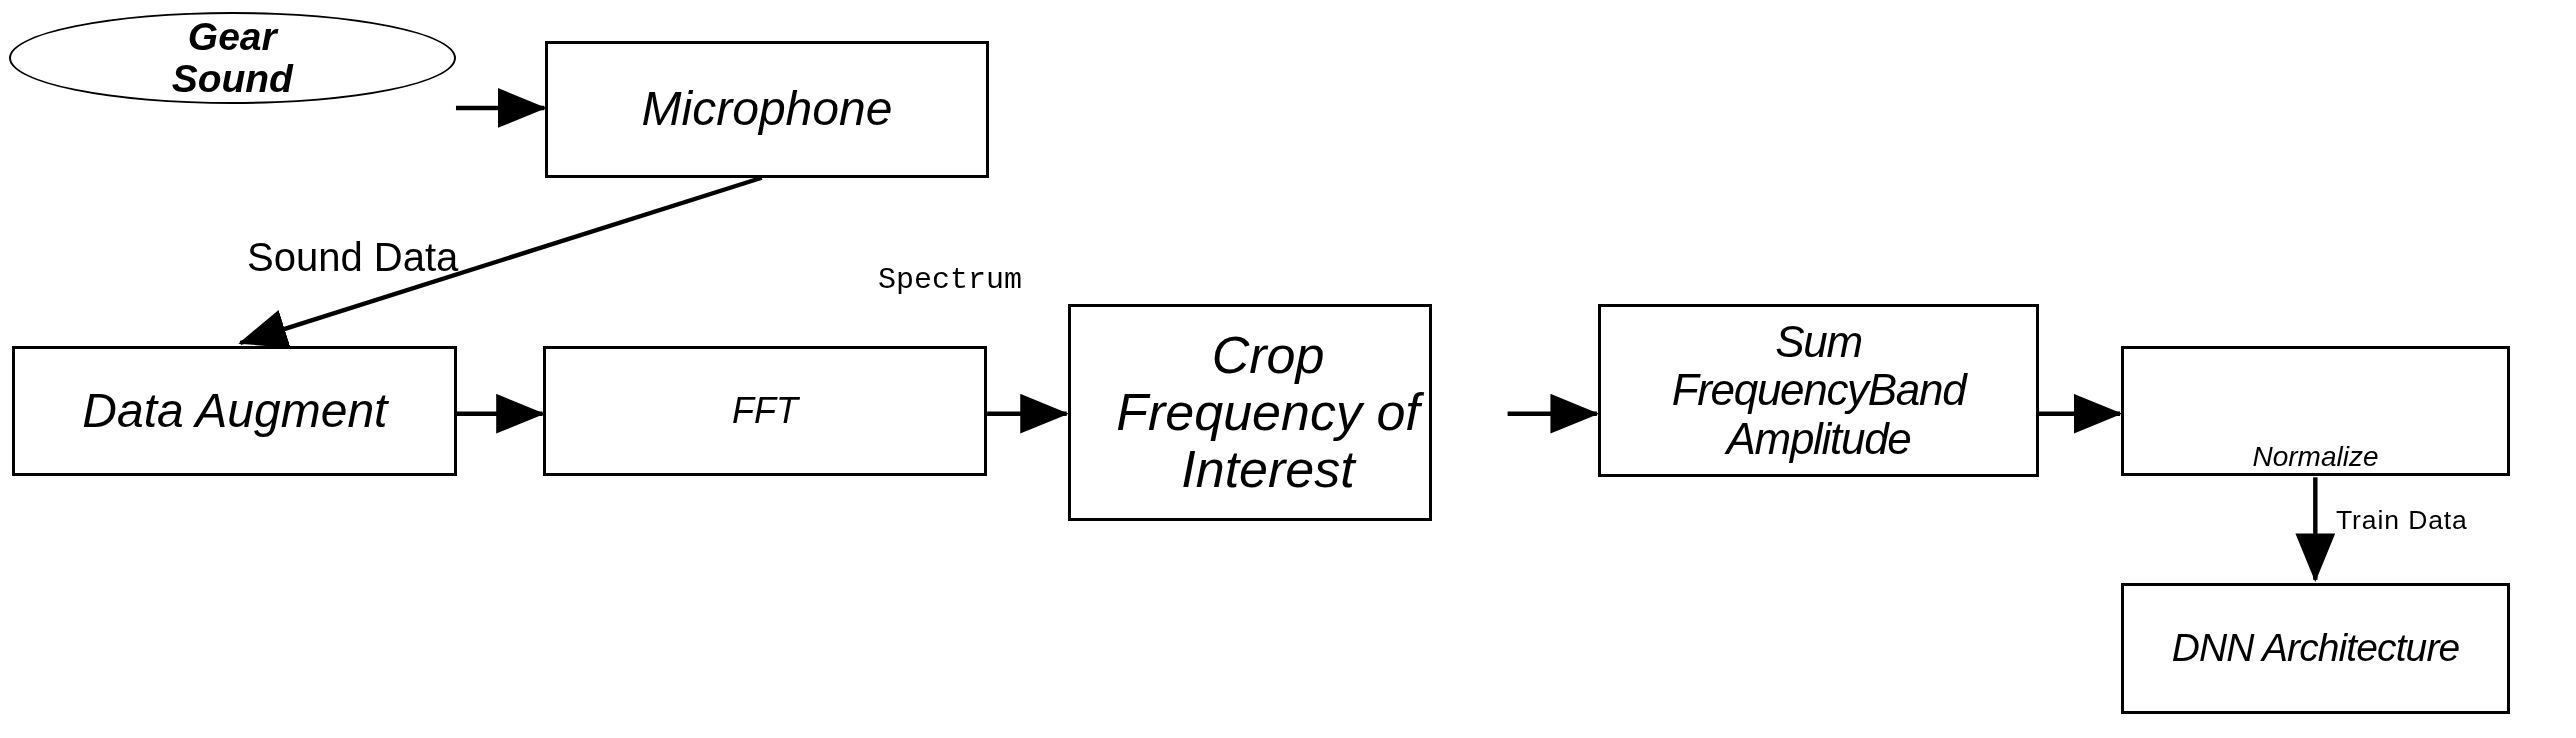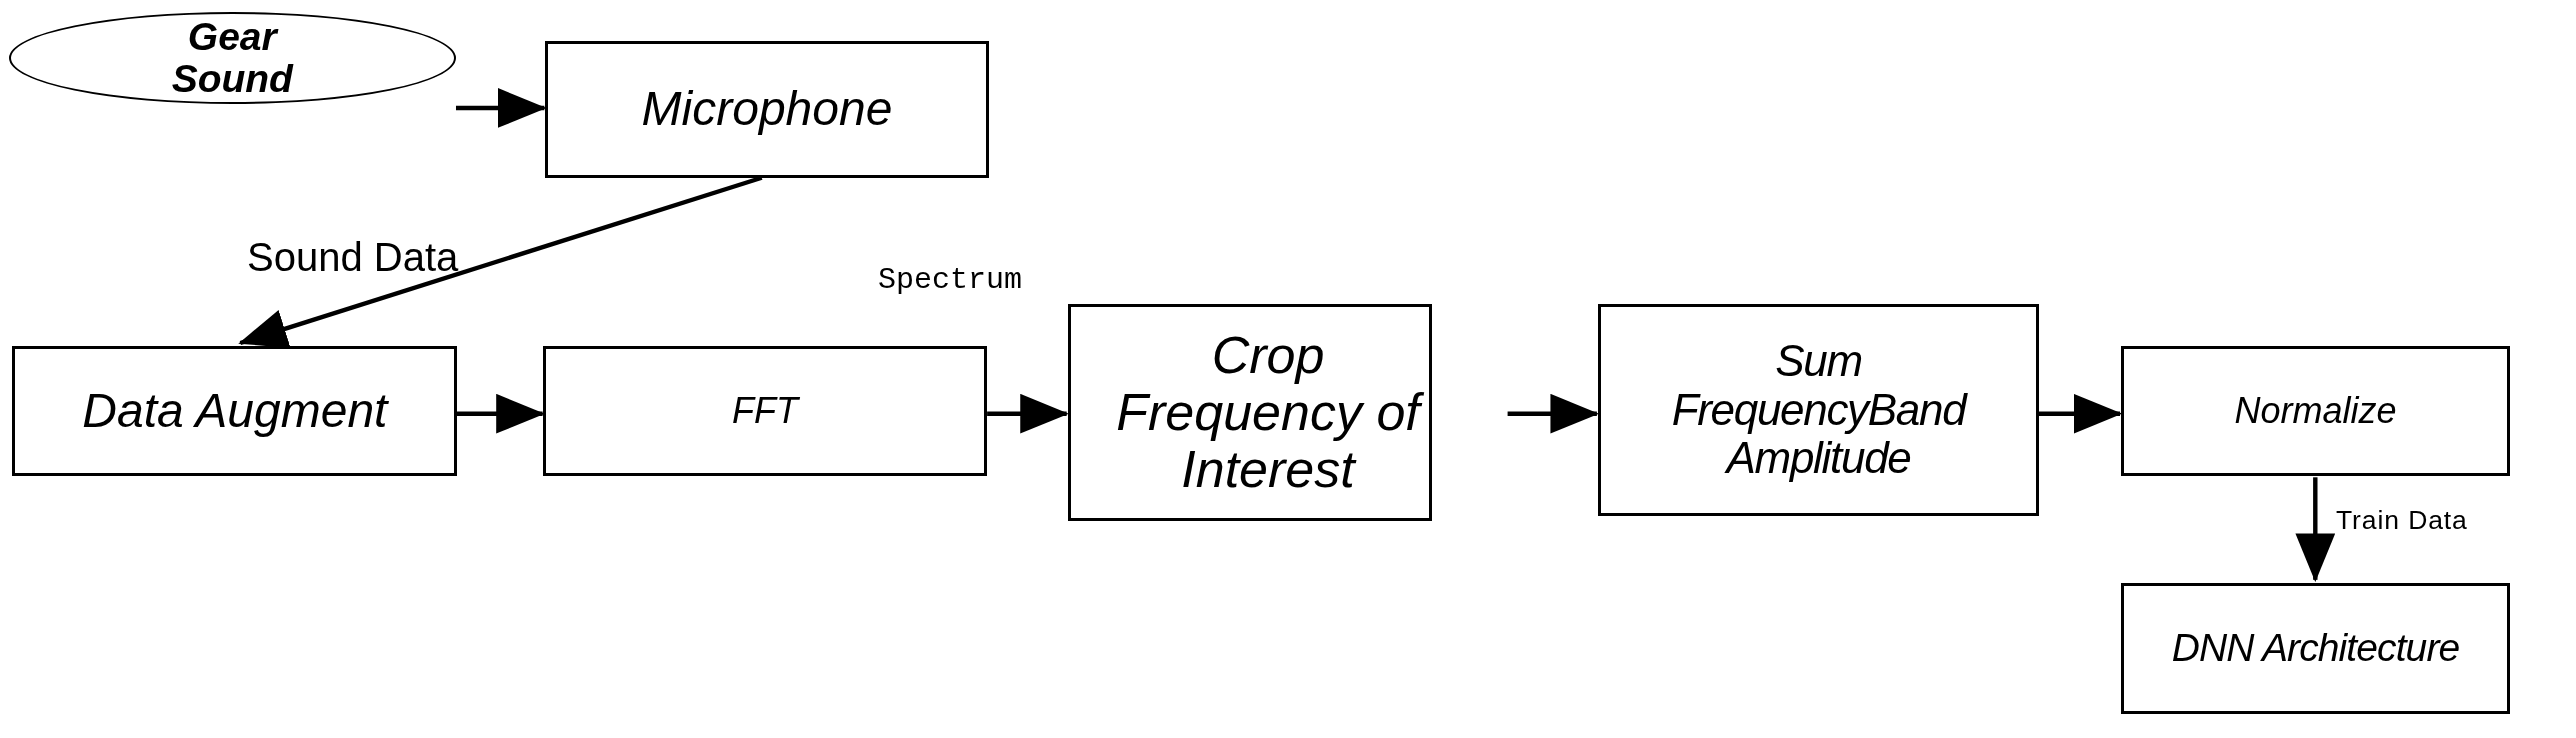--- a/index.html
+++ b/index.html
@@ -56,22 +56,22 @@
     white-space: nowrap;
     background: transparent;
   }
 
   
   #node-gear-sound   { left: 8.8px;   top: 12.4px;  width: 447px; height: 92px; font-size: 39px; font-weight: 600; }
   #node-microphone   { left: 545px;  top: 41px;  width: 444px; height: 137px; font-size: 48px; }
   #node-data-augment { left: 12.4px;   top: 346px; width: 445px; height: 130px; font-size: 48px; align-items: center; }
   #node-fft          { left: 543px;  top: 346px; width: 444px; height: 130px; font-size: 36px; }
   #node-crop-freq    { left: 1068px; top: 304px; width: 364px; height: 217px; font-size: 52px; padding-left: 36px; }
-  #node-sum-band     { left: 1598px; top: 304px; width: 441px; height: 212px; font-size: 44px; justify-content: center; }
-  #node-normalize    { left: 2121px; top: 346px; width: 389px; height: 130px; font-size: 36px; }
+  #node-sum-band     { left: 1598px; top: 304px; width: 441px; height: 173px; font-size: 44px; justify-content: center; }
+  #node-normalize    { left: 2121px; top: 346px; width: 389px; height: 130px; font-size: 28px; align-items: flex-end; }
   #node-dnn-arch     { left: 2121px; top: 583px; width: 389px; height: 131px; font-size: 39px; }
 
   #node-sum-band .node-label { letter-spacing: -1.3px; }
   #node-dnn-arch .node-label { letter-spacing: -0.9px; }
 
   
   #label-sound-data { left: 215px;  top: 235px; font-size: 40px; margin-left: 32px; }
   #label-spectrum   { left: 878px;  top: 263px; font-size: 30px; font-family: Liberation Mono, monospace; }
   #label-train-data { left: 2336px; top: 505px; font-size: 26.5px; letter-spacing: 0.9px; }
 </style>

